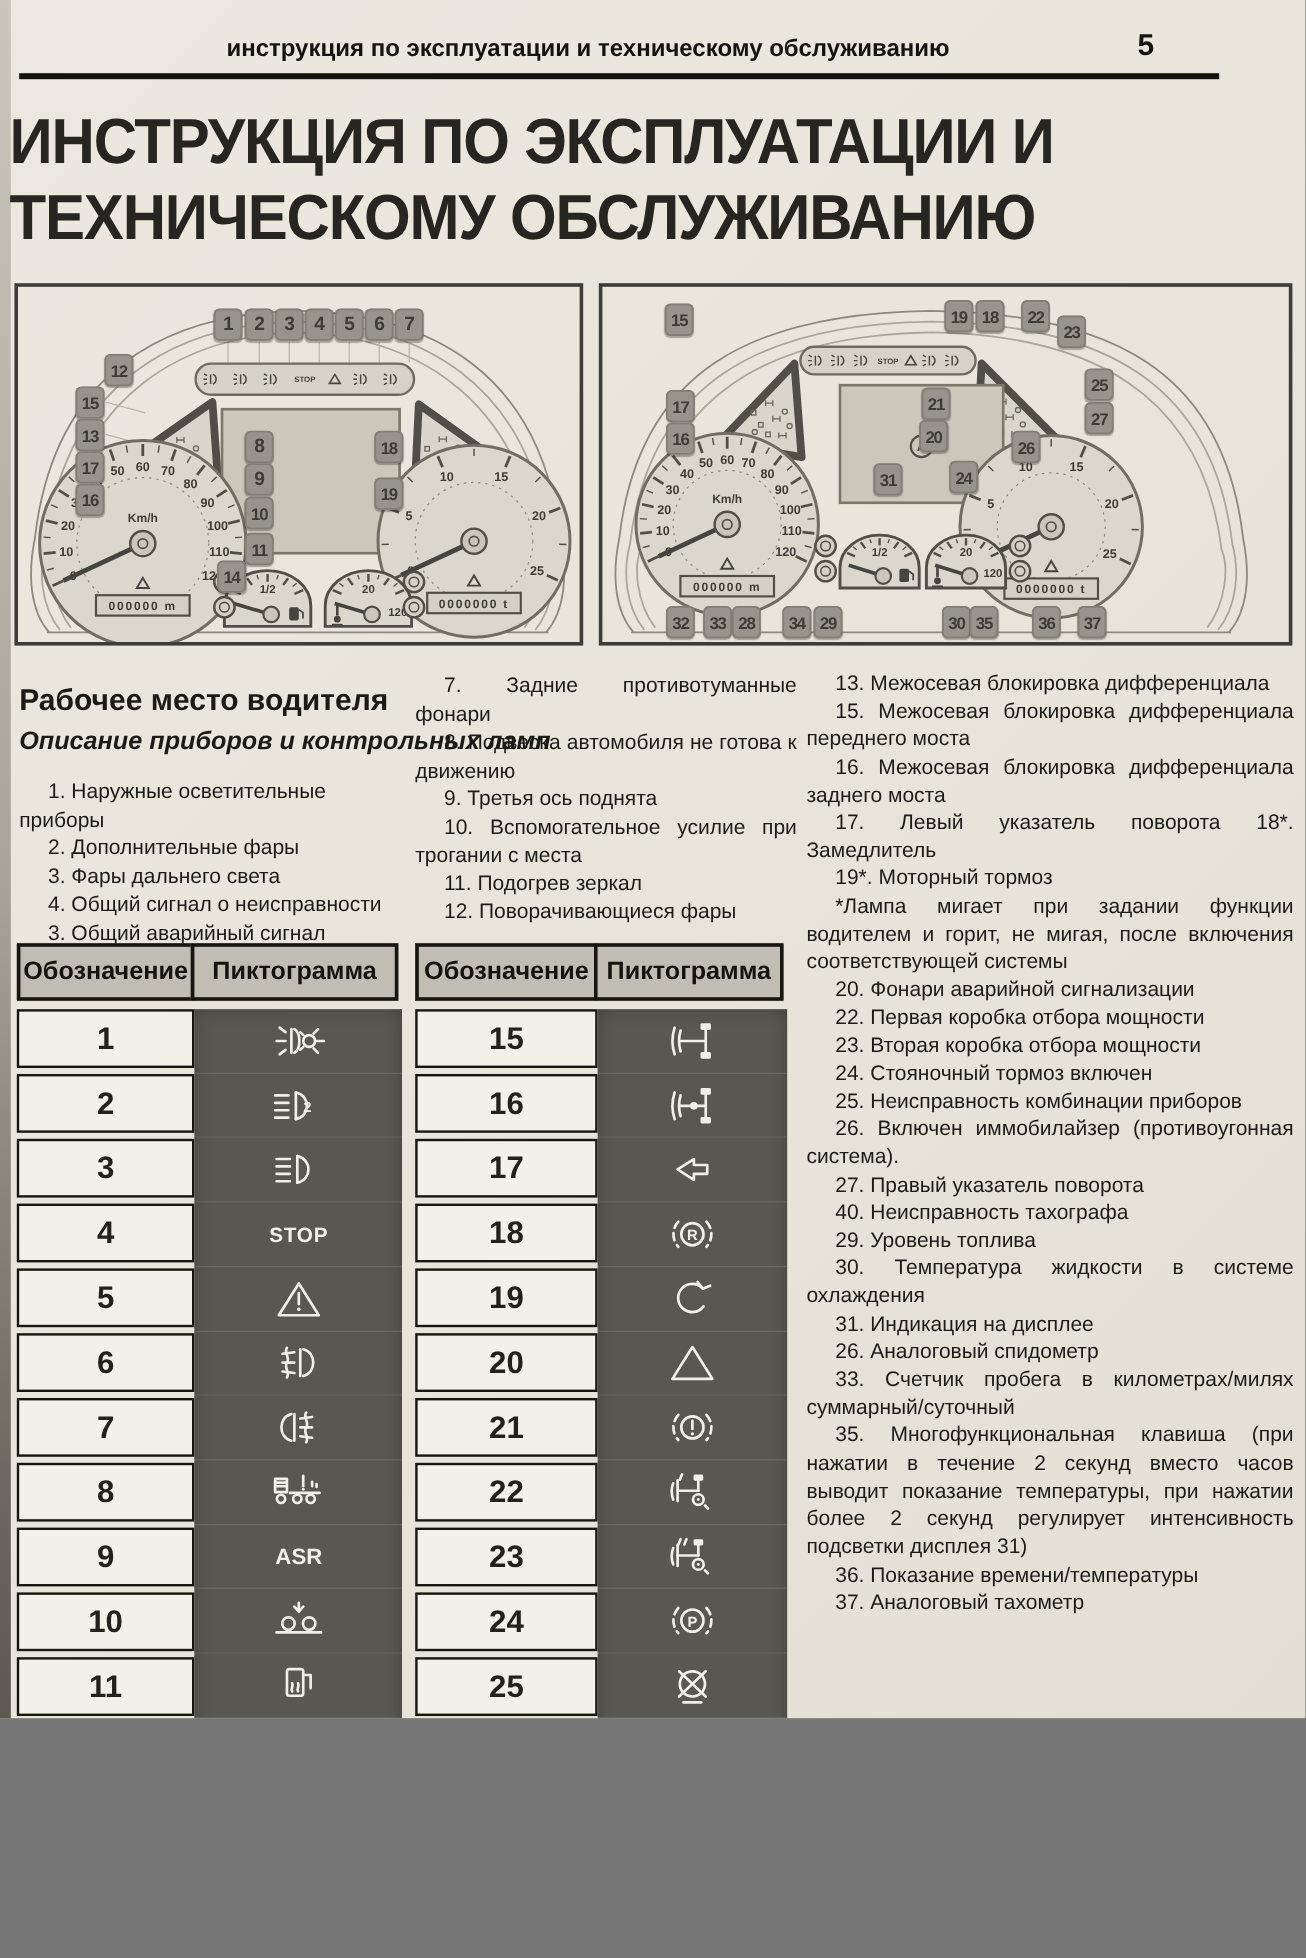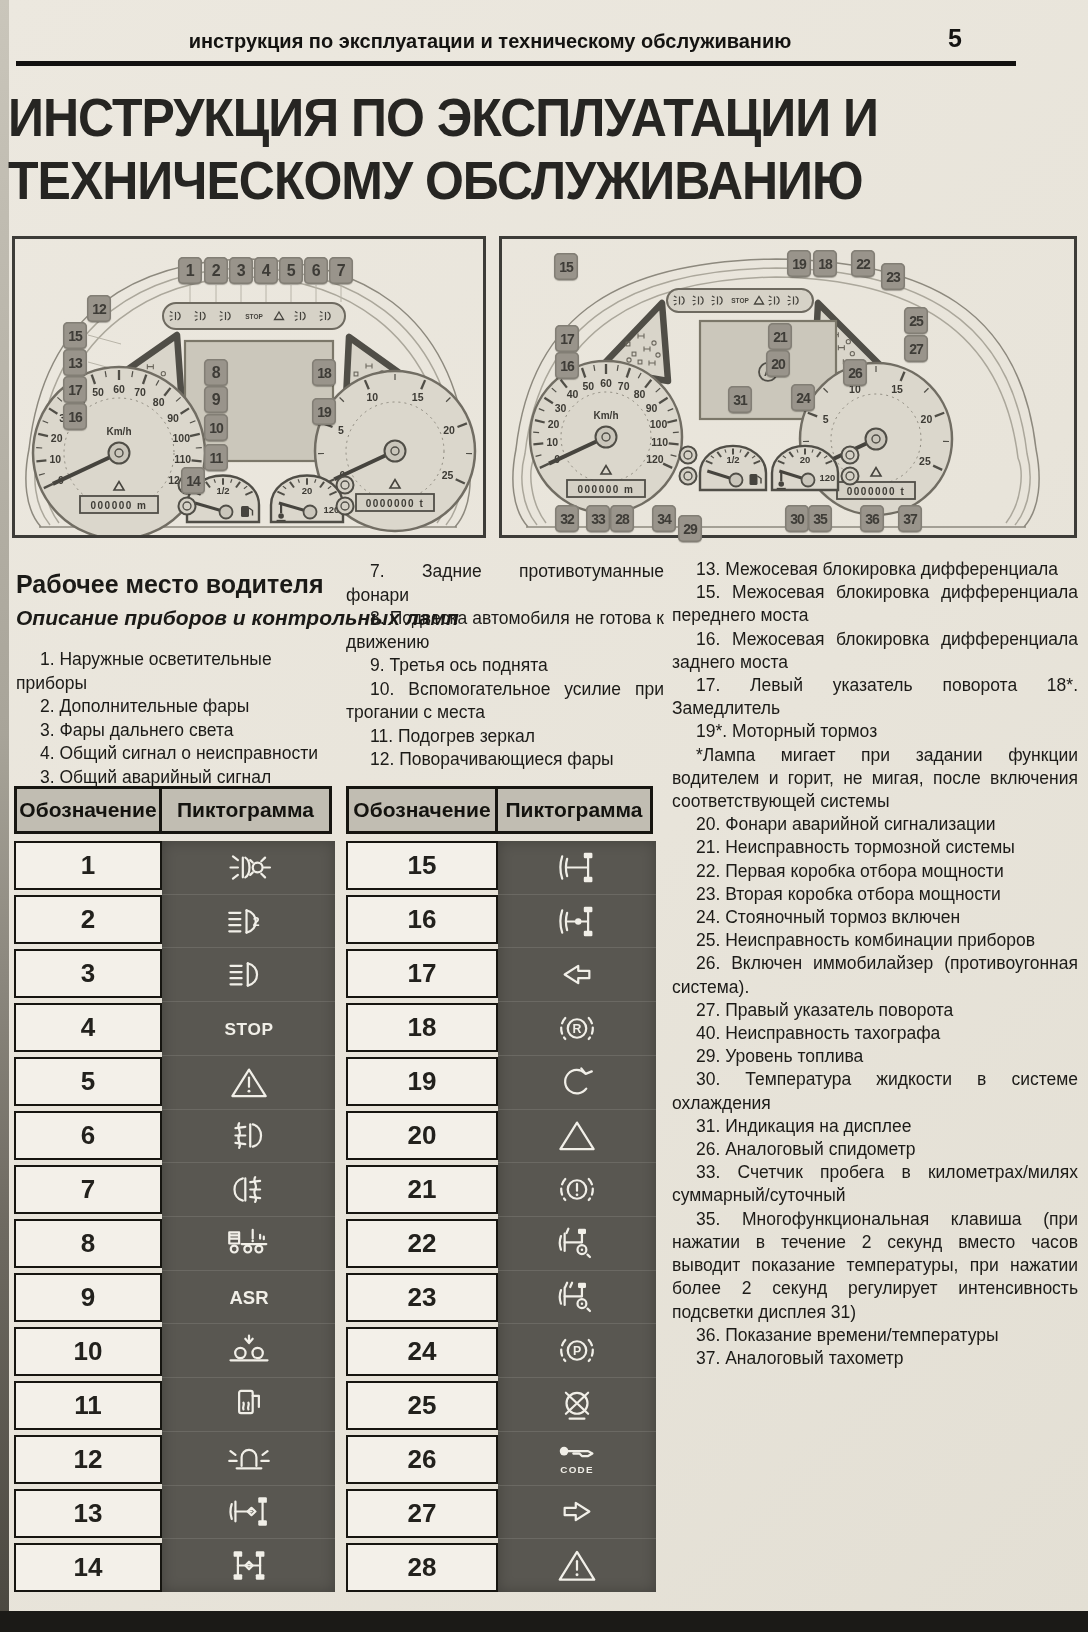--- a/index.html
+++ b/index.html
@@ -1,16 +1,16 @@
 <!DOCTYPE html>
 <html><head>
 <meta charset="utf-8">
 <style>
   html,body{margin:0;padding:0;background:#777;}
-  .page{position:relative;width:1088px;height:1632px;background:linear-gradient(135deg,#ece8df 0%,#e8e4da 55%,#e3dfd4 100%);
+  .page{position:relative;width:1088px;height:1432px;background:linear-gradient(135deg,#ece8df 0%,#e8e4da 55%,#e3dfd4 100%);
         font-family:"Liberation Sans",sans-serif;color:#1c1b18;overflow:hidden;}
   .gutter{position:absolute;left:0;top:0;width:9px;height:1632px;
         background:linear-gradient(180deg,#cac6bb 0%,#a8a499 45%,#6e6a61 75%,#4a473f 100%);}
   .bottombar{position:absolute;left:0;top:1611px;width:1088px;height:21px;background:#1b1a17;}
   .running-head{position:absolute;top:30px;left:60px;width:860px;text-align:center;font-size:20px;font-weight:bold;color:#141311;}
   .pagenum{position:absolute;top:24px;left:948px;font-size:25px;font-weight:bold;color:#141311;}
   .rule{position:absolute;top:61px;left:16px;width:1000px;height:5px;background:#121110;}
   .title{position:absolute;top:86px;left:8px;width:1000px;font-size:50px;line-height:60px;font-weight:800;
          color:#262522;letter-spacing:-1px;transform:scaleY(1.06);transform-origin:top left;}
   .panel{position:absolute;box-sizing:content-box;border:3px solid #3d3c38;}
@@ -395,21 +395,21 @@
       <div class="badge b2" style="left:53px;top:113px">16</div>
       <div class="badge b2" style="left:266px;top:84px">21</div>
       <div class="badge b2" style="left:264px;top:111px">20</div>
       <div class="badge b2" style="left:289px;top:145px">24</div>
       <div class="badge b2" style="left:341px;top:120px">26</div>
       <div class="badge b2" style="left:226px;top:147px">31</div>
       <div class="badge b2" style="left:53px;top:266px">32</div>
       <div class="badge b2" style="left:84px;top:266px">33</div>
       <div class="badge b2" style="left:108px;top:266px">28</div>
       <div class="badge b2" style="left:150px;top:266px">34</div>
-      <div class="badge b2" style="left:176px;top:276px">29</div>
+      <div class="badge b2" style="left:176px;top:266px">29</div>
       <div class="badge b2" style="left:283px;top:266px">30</div>
       <div class="badge b2" style="left:306px;top:266px">35</div>
       <div class="badge b2" style="left:358px;top:266px">36</div>
       <div class="badge b2" style="left:396px;top:266px">37</div>
     </div>
 
   <div class="heading">Рабочее место водителя</div>
   <div class="subheading">Описание приборов и контрольных ламп</div>
   <div class="txtcol" id="col1">
       <p>1. Наружные осветительные приборы</p>
@@ -428,21 +428,20 @@
       <p>12. Поворачивающиеся фары</p>
     </div>
   <div class="txtcol" id="col3">
       <p>13. Межосевая блокировка дифференциала</p>
       <p>15. Межосевая блокировка дифференциала переднего моста</p>
       <p>16. Межосевая блокировка дифференциала заднего моста</p>
       <p>17. Левый указатель поворота 18*. Замедлитель</p>
       <p>19*. Моторный тормоз</p>
       <p>*Лампа мигает при задании функции водителем и горит, не мигая, после включения соответствующей системы</p>
       <p>20. Фонари аварийной сигнализации</p>
-      <p>21. Неисправность тормозной системы</p>
       <p>22. Первая коробка отбора мощности</p>
       <p>23. Вторая коробка отбора мощности</p>
       <p>24. Стояночный тормоз включен</p>
       <p>25. Неисправность комбинации приборов</p>
       <p>26. Включен иммобилайзер (противоугонная система).</p>
       <p>27. Правый указатель поворота</p>
       <p>40. Неисправность тахографа</p>
       <p>29. Уровень топлива</p>
       <p>30. Температура жидкости в системе охлаждения</p>
       <p>31. Индикация на дисплее</p>

